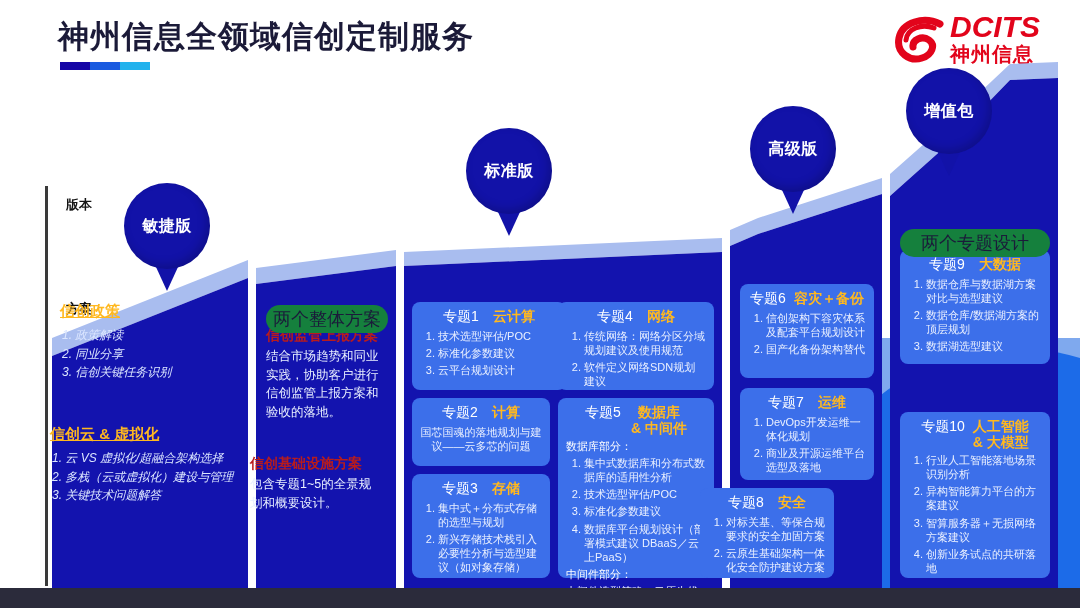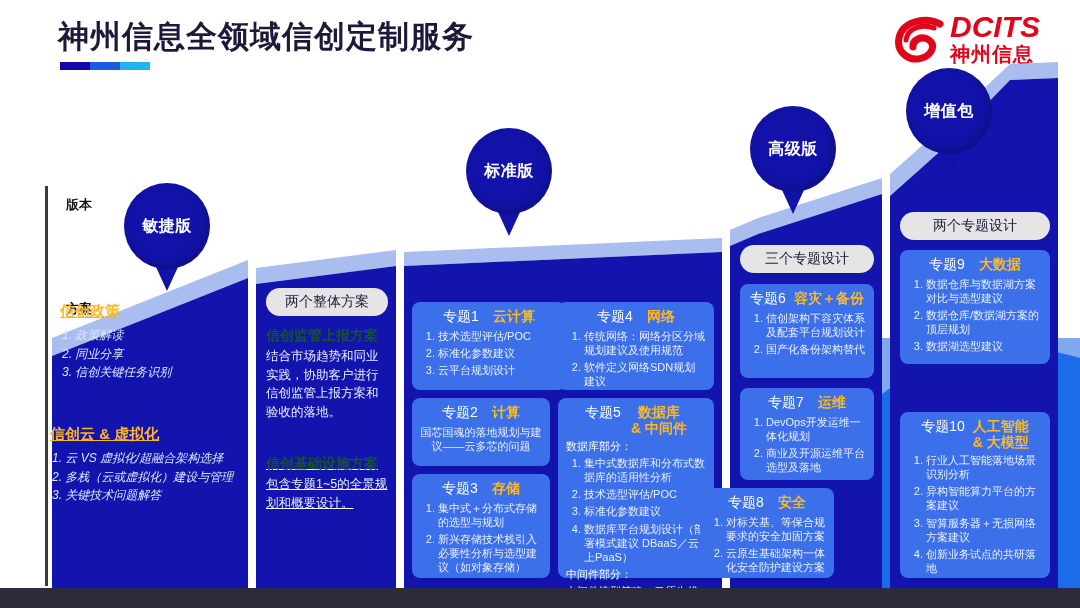--- a/index.html
+++ b/index.html
@@ -64,44 +64,44 @@
   .pin .txt{position:absolute;left:0;top:0;width:86px;height:86px;display:flex;
      align-items:center;justify-content:center;color:#fff;font-size:16px;font-weight:bold;
      letter-spacing:.5px;z-index:2;}
   #pin1{left:124px;top:183px;}
   #pin2{left:466px;top:128px;}
   #pin3{left:750px;top:106px;}
   #pin4{left:906px;top:68px;}
 
   
   .capsule{
-    position:absolute;background:#e5e5e5;border-radius:40px;
+    position:absolute;background:#15803d;border-radius:40px;
     display:flex;align-items:center;justify-content:center;
-    color:#1B1B3A;font-size:14px;z-index:5;
+    color:#1B1B3A;font-size:18px;z-index:5;margin-top:17px;
   }
   #cap2{left:266px;top:288px;width:122px;height:28px;}
   #cap3{left:412px;top:265px;width:302px;height:28px;}
   #cap4{left:740px;top:245px;width:134px;height:28px;}
   #cap5{left:900px;top:212px;width:150px;height:28px;}
 
   
   .card{position:absolute;background:#3C6FEA;border-radius:8px;color:#fff;
     box-sizing:border-box;padding:6px 8px 7px 8px;z-index:4;}
   .card .chead{display:flex;align-items:baseline;gap:14px;justify-content:center;margin-bottom:3px;}
   .chead .num{font-size:14px;color:#fff;white-space:nowrap;}
   .chead .kw{font-size:14px;font-weight:bold;color:#FFB81F;white-space:nowrap;line-height:1.15;text-align:center;}
   .card ol{margin:0;padding:0 0 0 18px;list-style:decimal;}
   .card ol li{font-size:11px;line-height:1.28;margin-bottom:3px;color:#EAF0FF;}
   .card p.sub{margin:1px 0 2px 0;font-size:11px;color:#fff;}
   .card p.note{margin:2px 0 0 0;font-size:11px;line-height:1.28;color:#EAF0FF;}
 
   
   .block{position:absolute;z-index:4;color:#fff;}
   .block .oh{font-size:15px;font-weight:bold;color:#FFB81F;text-align:left;margin-bottom:5px;text-decoration:underline;}
-  .block .ohl{font-size:14px;font-weight:bold;color:#14532d;text-align:left;margin:0 0 2px 0;}
+  .block .ohl{font-size:14px;font-weight:bold;color:#b91c1c;text-align:left;margin:0 0 2px 0;}
   .block ol{margin:0;padding:0 0 0 2px;list-style:none;}
   .block ol li{font-size:12px;line-height:1.55;color:#DCE6FF;font-style:italic;}
   .block p{margin:0 0 0 0;font-size:12.5px;line-height:1.48;color:#E8EFFF;}
 
   .bottombar{position:absolute;left:0;bottom:0;width:1080px;height:20px;background:#2B2B3B;z-index:8;}
 </style>
 </head>
 <body>
 
 <div class="stage">
@@ -163,21 +163,21 @@
         <polygon points="0,18 140,0 140,16 0,34" fill="#A9BDEF"></polygon>
         <polygon points="0,34 140,16 140,338 0,338" fill="#1313AE"></polygon>
       </svg>
     </div>
   </div>
   <div class="capsule" id="cap2">两个整体方案</div>
   <div class="block" style="left:266px;top:327px;width:124px;">
     <div class="ohl">信创监管上报方案</div>
     <p>结合市场趋势和同业实践，协助客户进行信创监管上报方案和验收的落地。</p>
   </div>
-  <div class="block" style="left:266px;top:455px;width:124px;text-decoration:underline;">
+  <div class="block" style="left:250px;top:455px;width:124px;">
     <div class="ohl">信创基础设施方案</div>
     <p>包含专题1~5的全景规划和概要设计。</p>
   </div>
 
   <div class="col" id="col3">
     <div class="shape">
       <svg viewBox="0 0 318 350" preserveAspectRatio="none">
         <polygon points="0,14 318,0 318,14 0,28" fill="#A9BDEF"></polygon>
         <polygon points="0,28 318,14 318,350 0,350" fill="#1313AE"></polygon>
       </svg>
@@ -244,21 +244,20 @@
   </div>
 
   <div class="col" id="col4">
     <div class="shape">
       <svg viewBox="0 0 152 410" preserveAspectRatio="none">
         <polygon points="0,52 28,40 152,0 152,16 28,56 0,68" fill="#A9BDEF"></polygon>
         <polygon points="0,68 28,56 152,16 152,410 0,410" fill="#1313AE"></polygon>
       </svg>
     </div>
   </div>
-  <div class="capsule" id="cap4">三个专题设计</div>
 
   <div class="card" style="left:740px;top:284px;width:134px;height:94px;">
     <div class="chead" style="gap:8px;">
       <span class="num">专题6</span>
       <span class="kw">容灾＋备份</span>
     </div>
     <ol>
       <li>信创架构下容灾体系及配套平台规划设计</li>
       <li>国产化备份架构替代</li>
     </ol>

